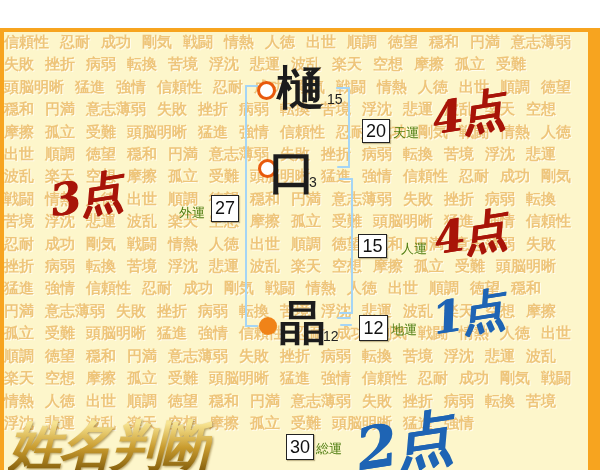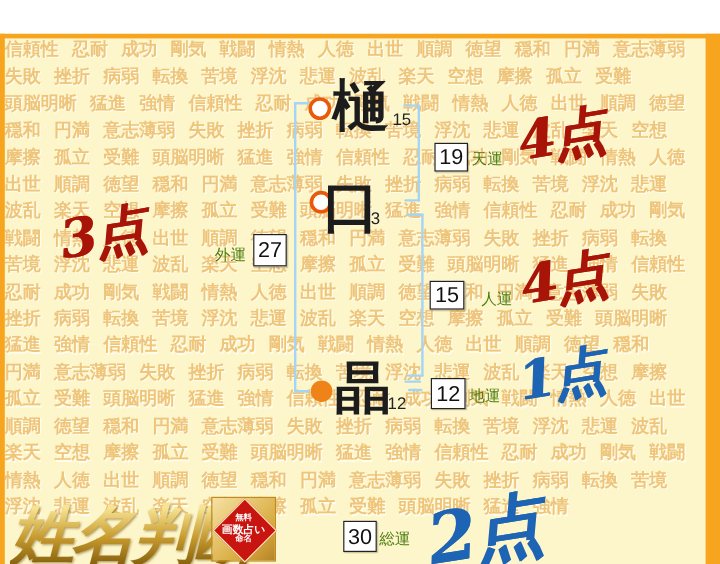--- a/index.html
+++ b/index.html
@@ -342,21 +342,21 @@
   <div class="strokes" style="left:327px;top:63px;">15</div>
 
   <div class="ring" style="left:258px;top:131px;"></div>
   <div class="kanji" style="left:269px;top:120px;">口</div>
   <div class="strokes" style="left:309px;top:146px;">3</div>
 
   <div class="dot" style="left:259px;top:289px;"></div>
   <div class="kanji" style="left:279px;top:271px;">晶</div>
   <div class="strokes" style="left:323px;top:300px;">12</div>
 
-  <div class="numbox" style="left:362px;top:91px;width:26px;height:22px;">19</div>
+  <div class="numbox" style="left:362px;top:91px;width:26px;height:22px;">20</div>
   <div class="flabel" style="left:393px;top:96px;">天運</div>
 
   <div class="flabel" style="left:179px;top:176px;">外運</div>
   <div class="numbox" style="left:211px;top:167px;width:26px;height:25px;line-height:25px;">27</div>
 
   <div class="numbox" style="left:358px;top:206px;width:27px;height:22px;">15</div>
   <div class="flabel" style="left:401px;top:212px;">人運</div>
 
   <div class="numbox" style="left:359px;top:287px;width:27px;height:24px;line-height:24px;">12</div>
   <div class="flabel" style="left:391px;top:293px;">地運</div>
@@ -365,28 +365,20 @@
   <div class="flabel" style="left:316px;top:412px;">総運</div>
 
   <div class="score" style="left: 50px; top: 146px; color: rgb(168, 20, 8);">3点</div>
   <div class="score" style="left: 432px; top: 64px; color: rgb(168, 20, 8);">4点</div>
   <div class="score" style="left: 434px; top: 184px; color: rgb(168, 20, 8);">4点</div>
   <div class="score" style="left: 432px; top: 264px; color: rgb(30, 100, 180);">1点</div>
   <div class="score big" style="left: 356px; top: 386px; color: rgb(30, 100, 180);">2点</div>
 
   <div class="logo">姓名判断</div>
 
-  <div class="seal">
-    <div class="diamond"></div>
-    <div class="sealtext">
-      <div class="s-sm">無料</div>
-      <div class="s-md">画数占い</div>
-      <div class="s-sm">命名</div>
-    </div>
-  </div>
 
 
   <div class="frame top"></div>
   <div class="frame left"></div>
   <div class="frame right"></div>
   <div class="frame bottom"></div>
 
 </div>
 
 </body></html>

